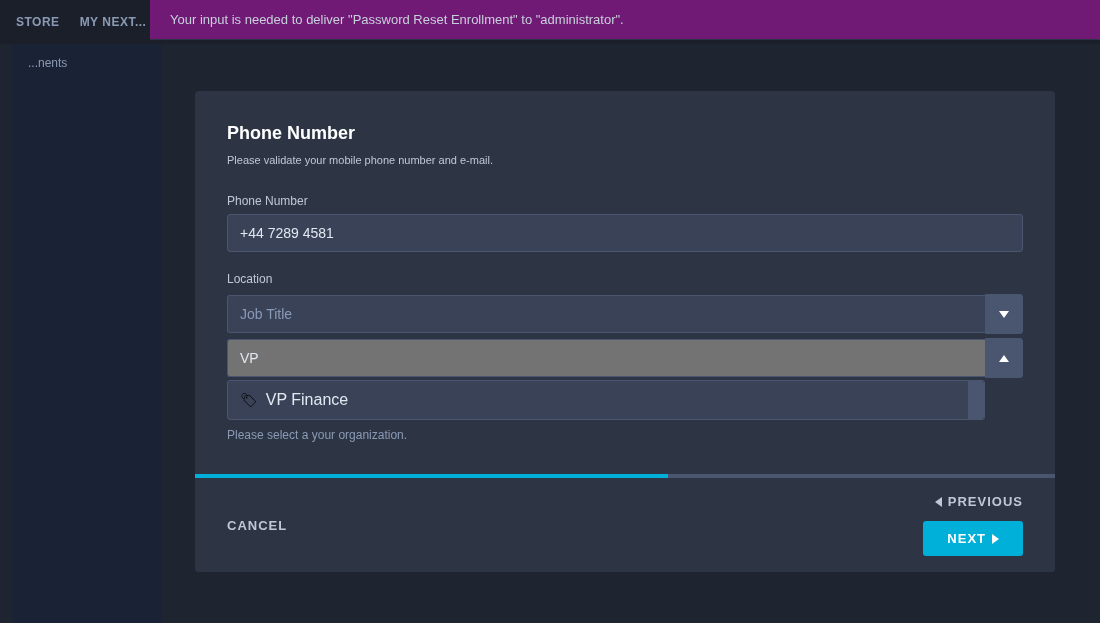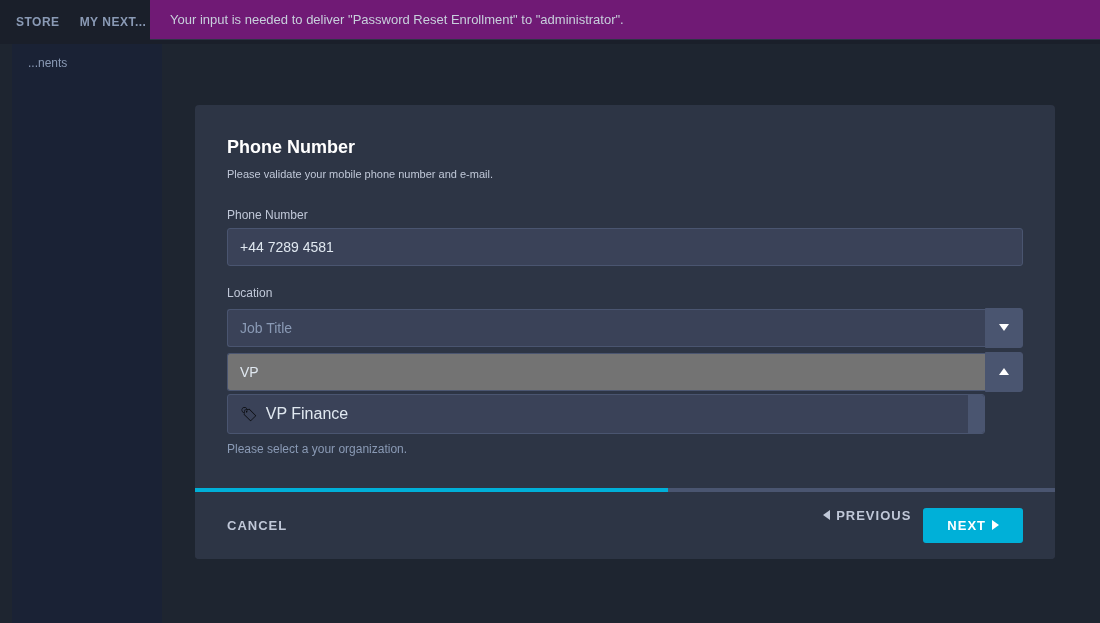--- a/index.html
+++ b/index.html
@@ -279,21 +279,22 @@
       font-size: 13px;
       font-weight: bold;
       letter-spacing: 1px;
       cursor: pointer;
       padding: 8px 0;
     }
 
     .nav-buttons {
       display: flex;
       gap: 12px;
-      align-items: flex-start;
+      align-items: flex-end;
+      flex-direction: column;
     }
 
     .prev-btn {
       background: transparent;
       border: none;
       color: #c0c8d8;
       font-size: 13px;
       font-weight: bold;
       letter-spacing: 1px;
       cursor: pointer;

